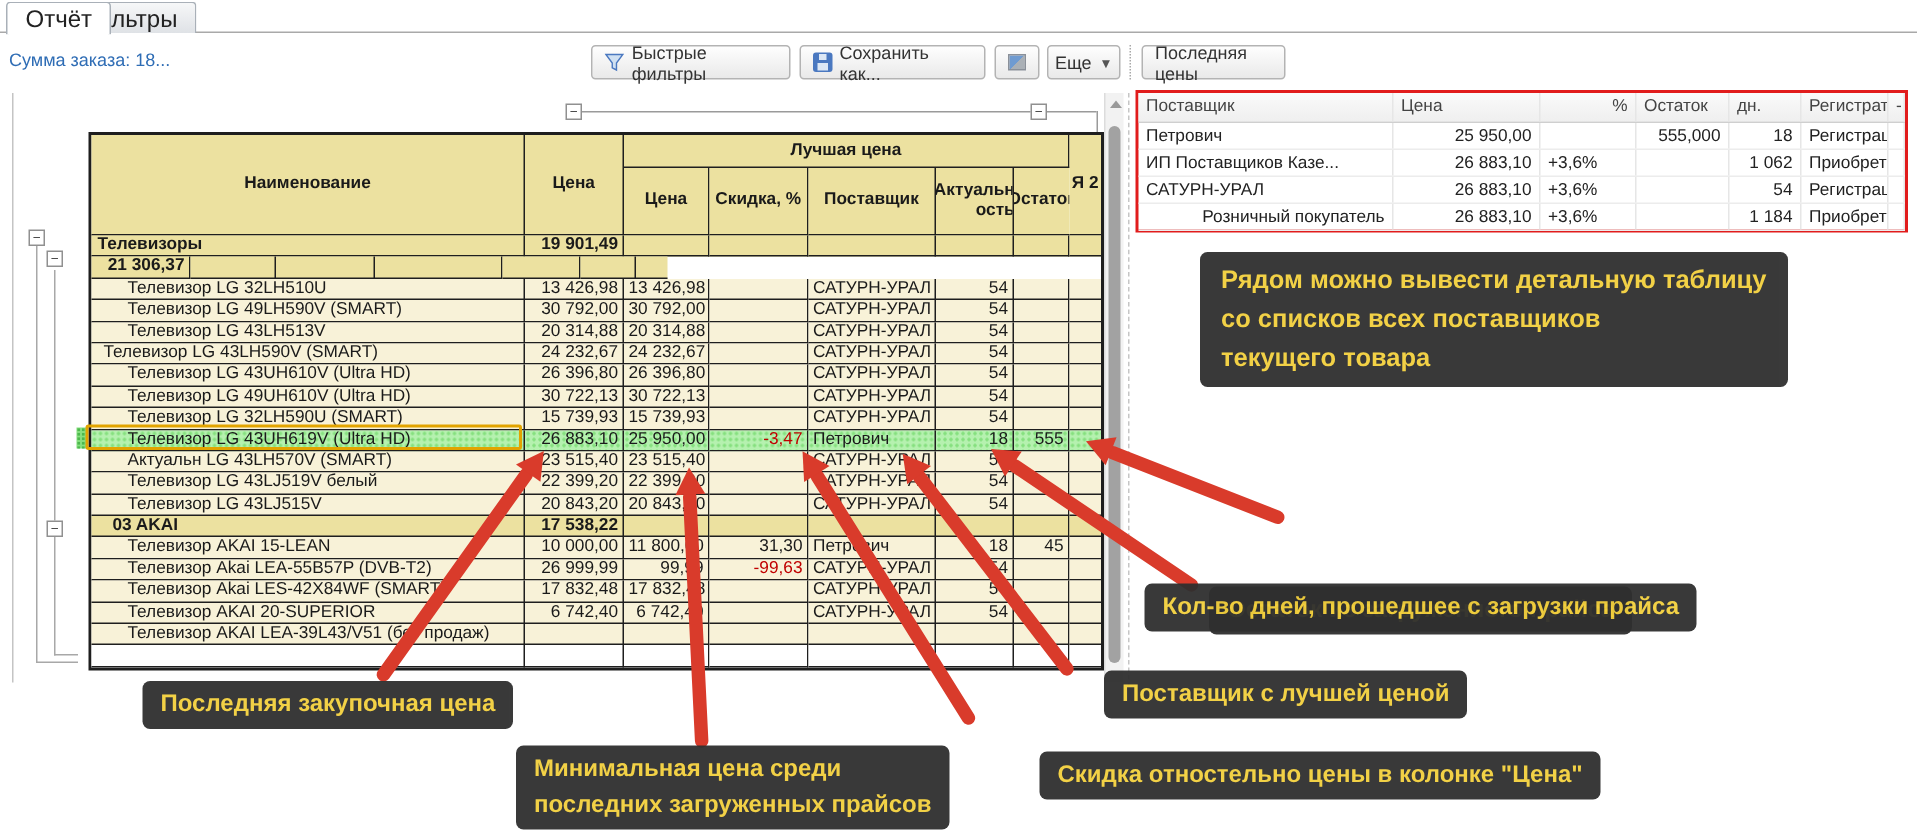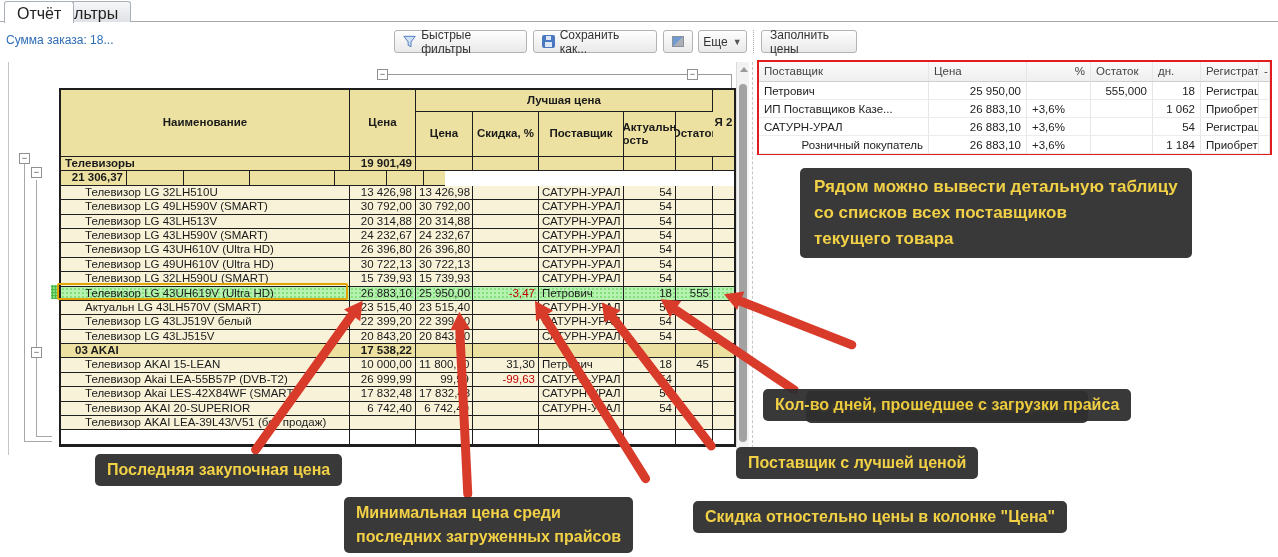--- a/index.html
+++ b/index.html
@@ -35,21 +35,21 @@
   .gbox{position:absolute;width:11px;height:11px;background:#fff;border:1px solid #909090;
         font-size:9px;line-height:9px;text-align:center;color:#444;z-index:3;}
   .bracket-h{position:absolute;height:1px;background:#9a9a9a;}
   .bracket-v{position:absolute;width:1px;background:#9a9a9a;}
 
   
   #sheet{position:absolute;left:50px;top:26px;width:677px;border:2px solid var(--grid_border);background:#fff;font-size:11.5px;color:#1a1a1a;}
   .hrow{display:flex;}
   .hc{border-right:1px solid var(--grid_border);border-bottom:1px solid var(--grid_border);
       background:var(--group_row);font-weight:bold;display:flex;align-items:center;justify-content:center;
-      text-align:left;overflow:hidden;line-height:1.15;}
+      text-align:right;overflow:hidden;line-height:1.15;}
   .row{display:flex;height:14.4px;}
   .cell{border-right:1px solid var(--grid_border);border-bottom:1px solid var(--grid_border);
         overflow:hidden;white-space:nowrap;padding:0 3px;line-height:13.4px;height:14.4px;}
   .r{text-align:right;} .l{text-align:left;}
   .row.group .cell{background:var(--group_row);font-weight:bold;}
   .row.item .cell{background:var(--item_row);}
   .row.empty .cell{background:#fff;}
   .row.selected .cell{background-color:var(--accent_green);
         background-image:radial-gradient(var(--green_dot) 1px,transparent 1.2px);background-size:4px 4px;}
   .neg{color:var(--neg_red);}
@@ -111,21 +111,21 @@
   </div>
   <div class="btn" style="left:663px;width:30px;">
     <span class="ico panel-ico"></span>
   </div>
   <div class="btn" style="left:698px;width:49px;">
     <span>Еще</span>
     <span class="car">▼</span>
   </div>
   <div class="vsep"></div>
   <div class="btn" style="left:761px;width:96px;">
-    <span>Заполнить цены</span>
+    <span>Последняя цены</span>
   </div>
 
   <div id="canvas">
 
     <div class="bracket-h" style="left:374px;top:12px;width:348px;"></div>
     <div class="bracket-v" style="left:722px;top:12px;height:14px;"></div>
     <div class="gbox" style="left:368px;top:7px;">−</div>
     <div class="gbox" style="left:678px;top:7px;">−</div>
 
     <div class="treeline" style="left:15px;top:102px;width:1px;height:278px;"></div>
@@ -196,21 +196,21 @@
             <div class="cell l" style="width: 289px; padding-left: 24px;">Телевизор LG 43LH513V</div>
             <div class="cell r" style="width: 66px;">20 314,88</div>
             <div class="cell r" style="width: 57px;">20 314,88</div>
             <div class="cell r" style="width: 66px;"></div>
             <div class="cell l" style="width: 85px;">САТУРН-УРАЛ</div>
             <div class="cell r" style="width: 52px;">54</div>
             <div class="cell r" style="width: 37px;"></div>
             <div class="cell l" style="width: 21px; border-right: none;"></div>
           </div>
           <div class="row item">
-            <div class="cell l" style="width: 289px; padding-left: 24px;">Телевизор LG 43LH590V (SMART)</div>
+            <div class="cell l" style="width: 289px; padding-left: 8px;">Телевизор LG 43LH590V (SMART)</div>
             <div class="cell r" style="width: 66px;">24 232,67</div>
             <div class="cell r" style="width: 57px;">24 232,67</div>
             <div class="cell r" style="width: 66px;"></div>
             <div class="cell l" style="width: 85px;">САТУРН-УРАЛ</div>
             <div class="cell r" style="width: 52px;">54</div>
             <div class="cell r" style="width: 37px;"></div>
             <div class="cell l" style="width: 21px; border-right: none;"></div>
           </div>
           <div class="row item">
             <div class="cell l" style="width: 289px; padding-left: 24px;">Телевизор LG 43UH610V (Ultra HD)</div>

